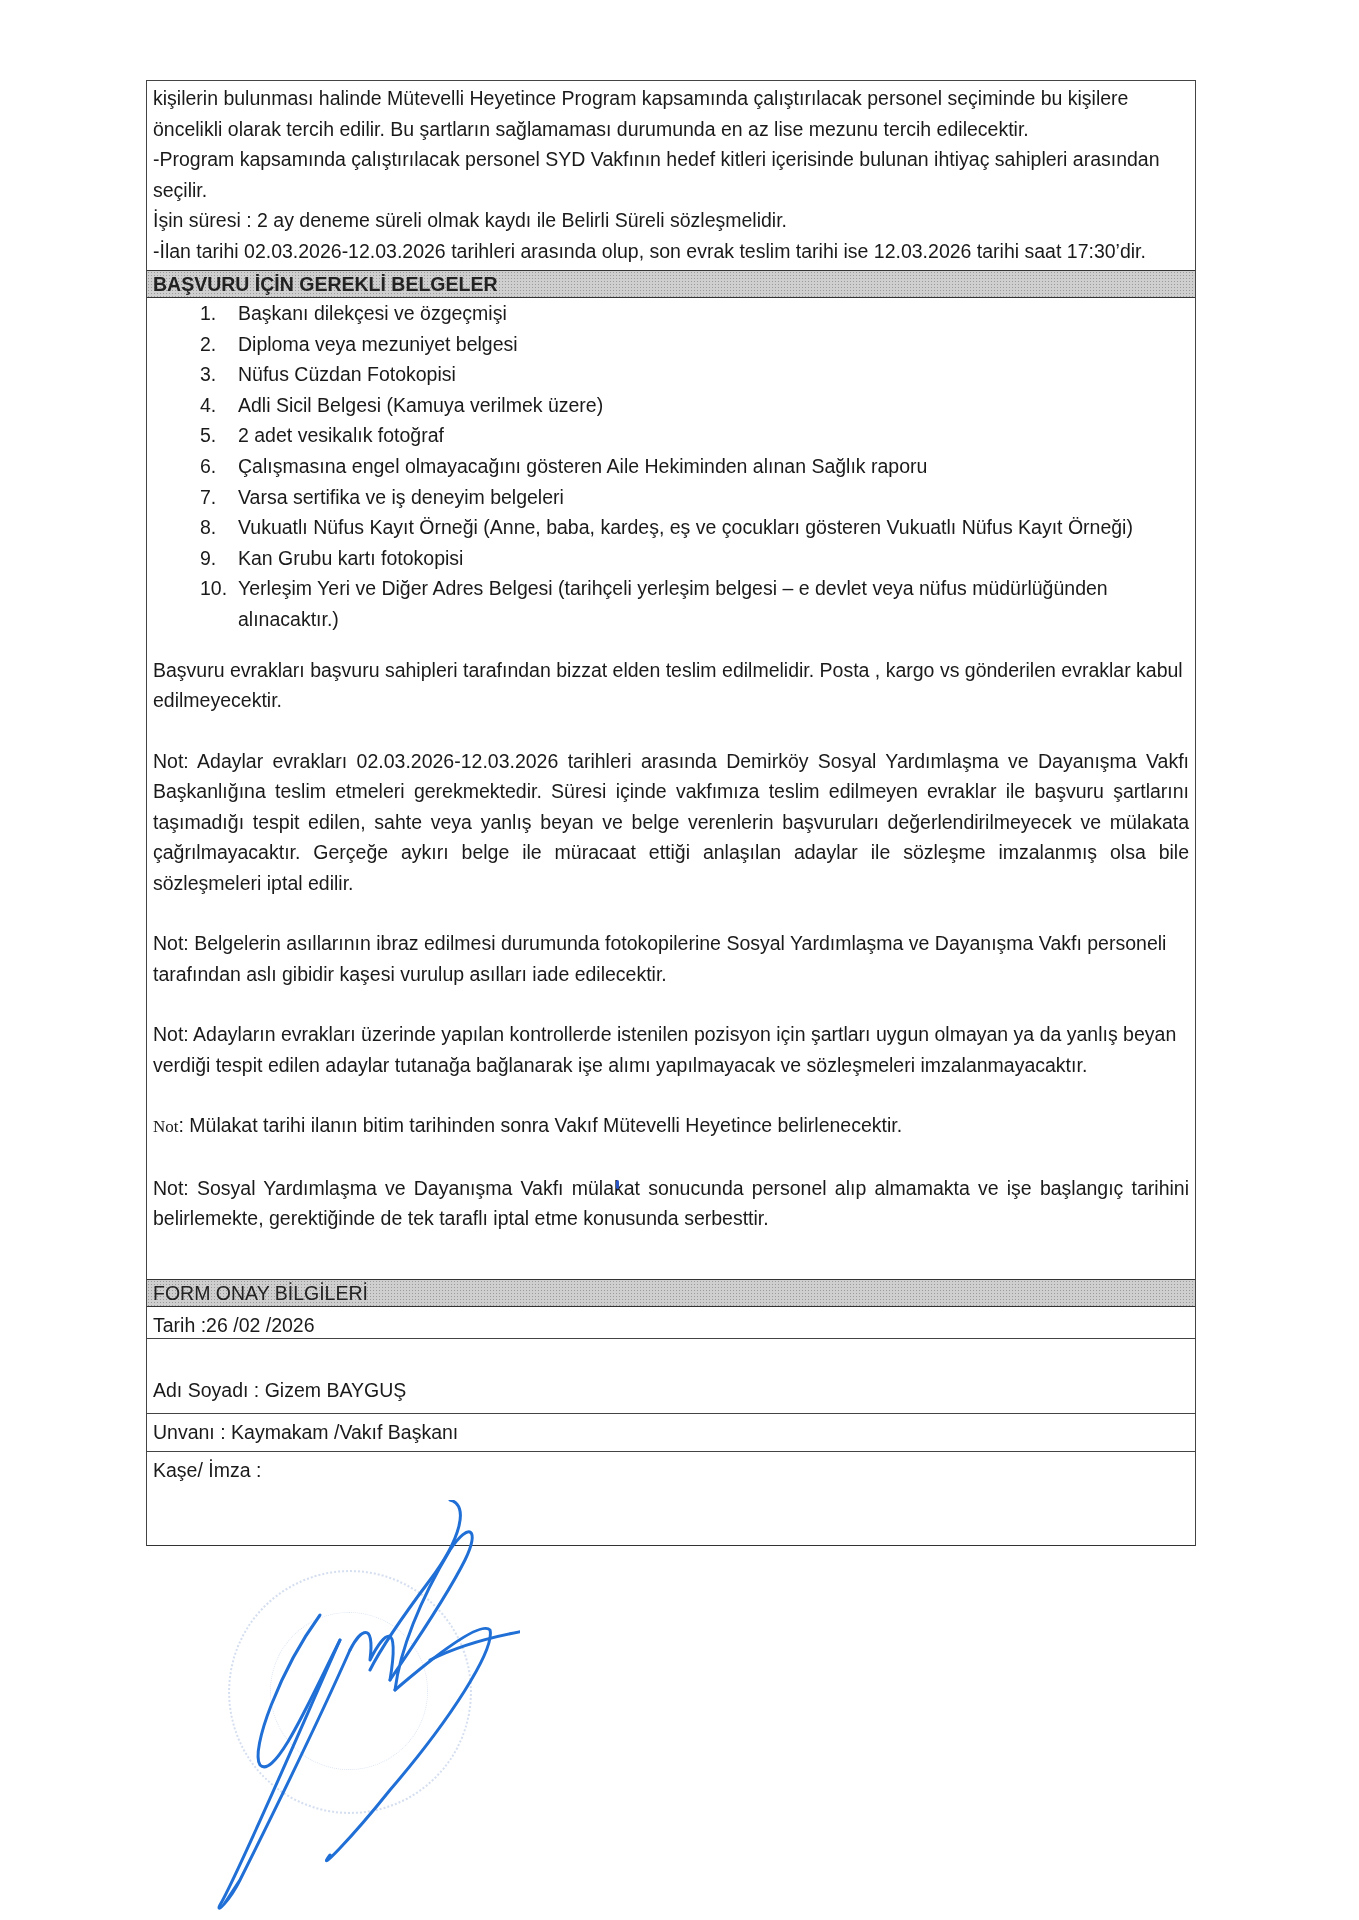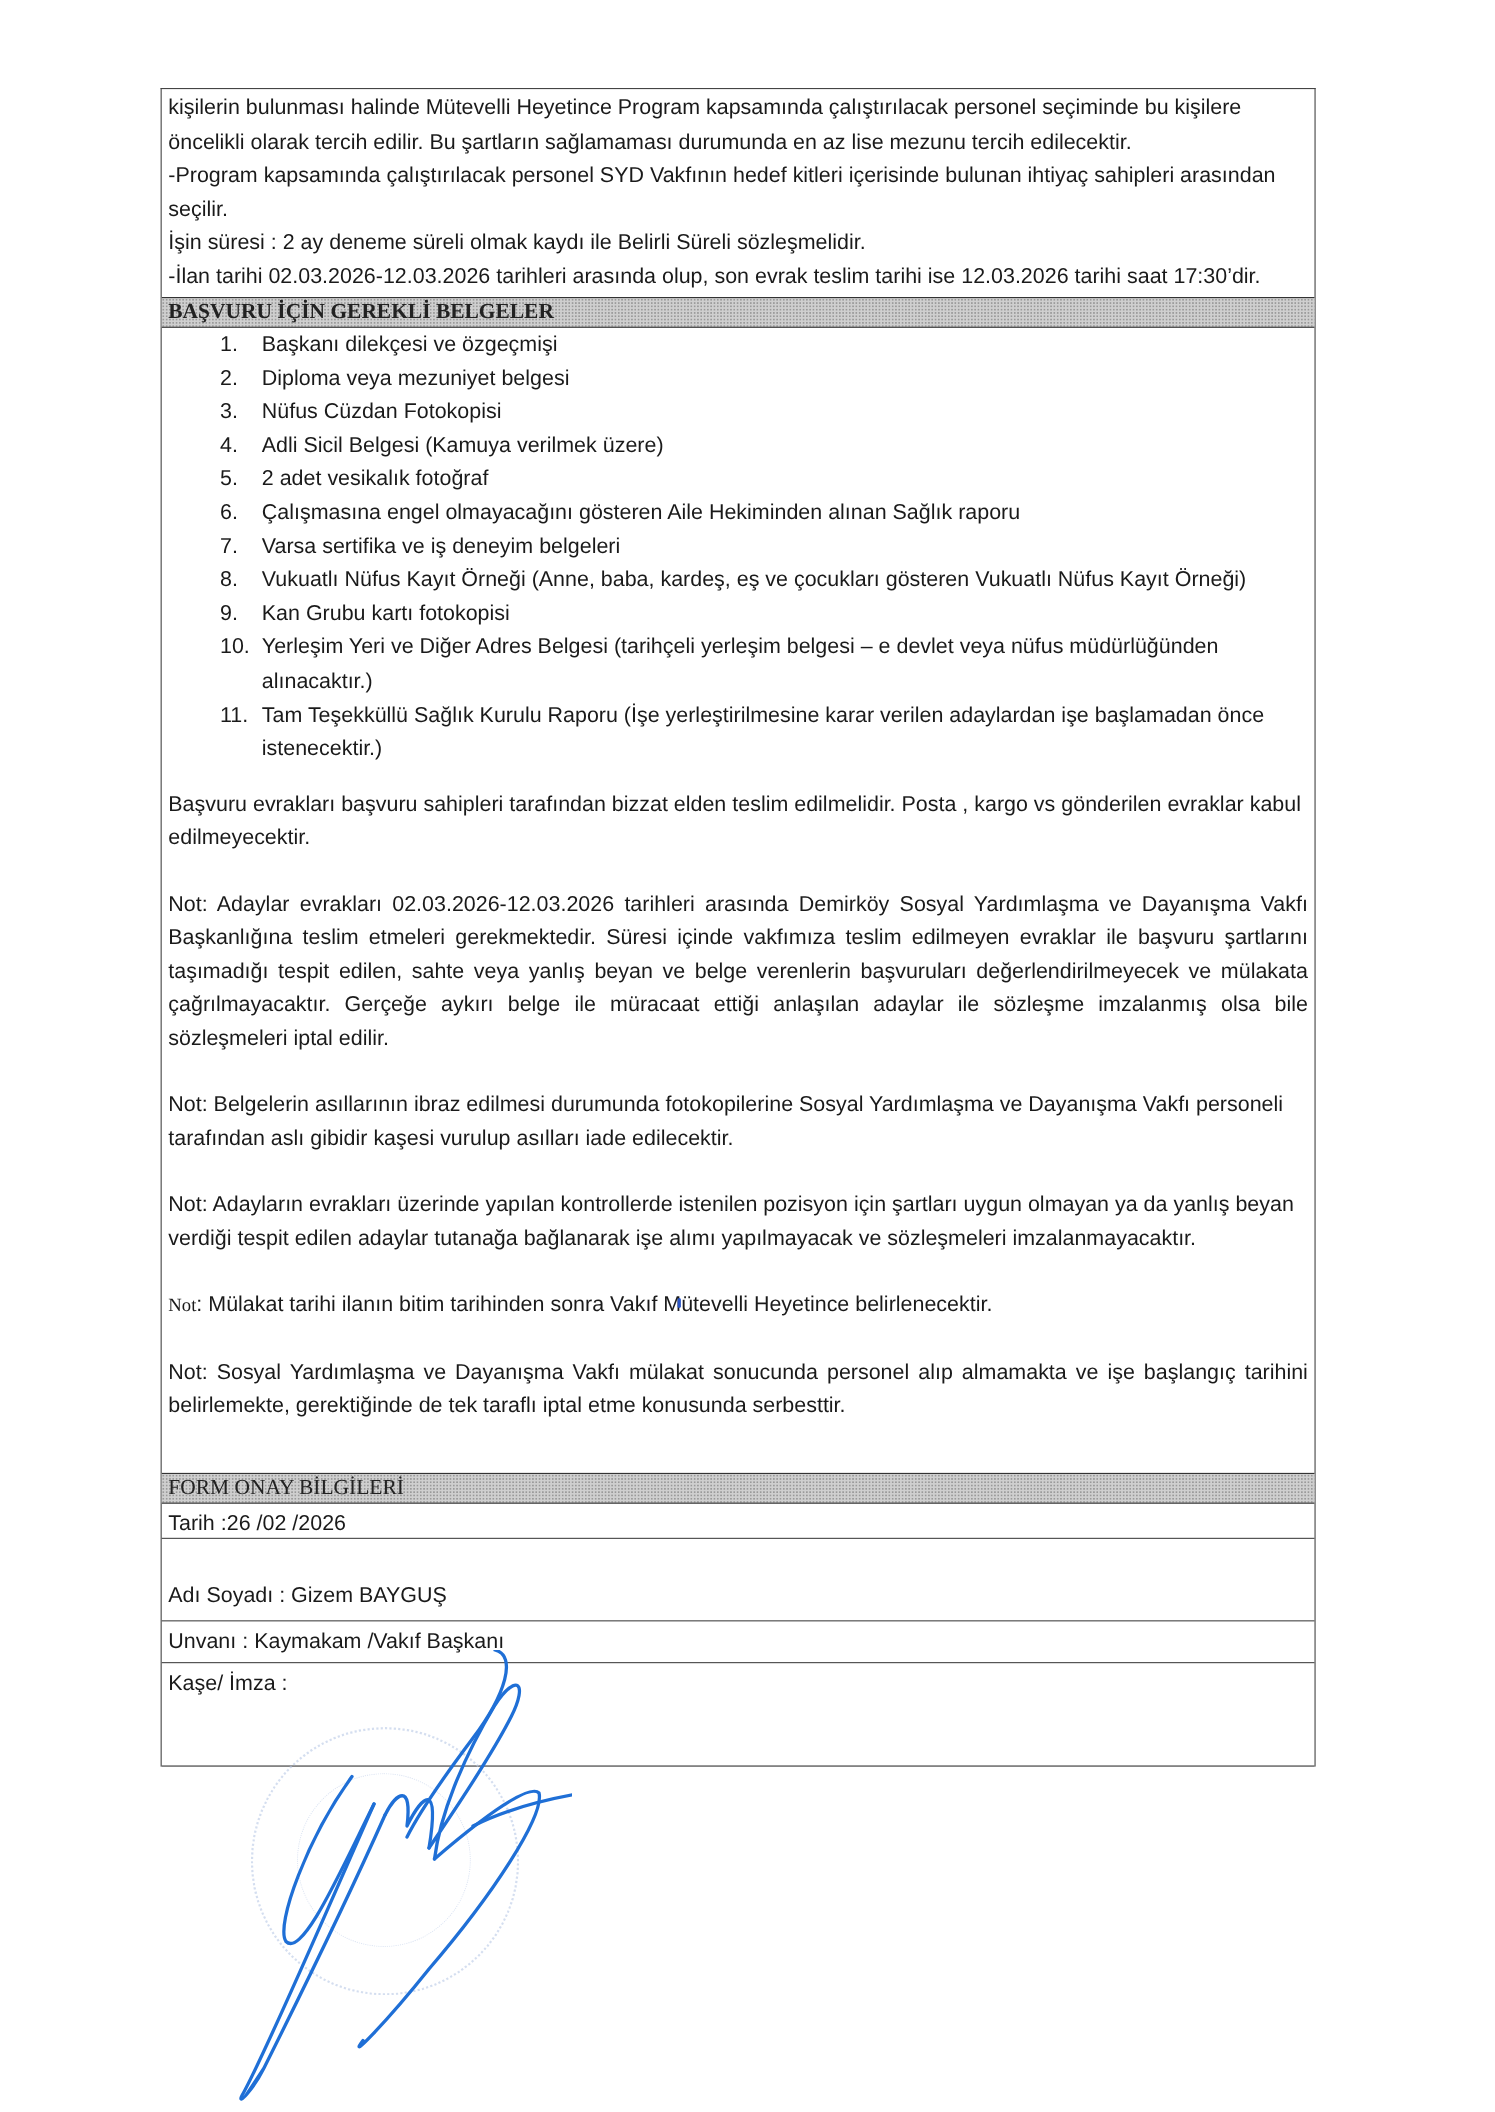--- a/index.html
+++ b/index.html
@@ -17,21 +17,20 @@
   .cell { padding: 2px 6px 4px 6px; font-size: 19.5px; line-height: 30.5px; }
   .intro p { margin: 0; }
   .section-header {
     background-color: #cfcfcf;
     background-image: radial-gradient(#9a9a9a 0.8px, transparent 1px);
     background-size: 3px 3px;
     border-top: 1.5px solid #333;
     border-bottom: 1.5px solid #333;
     font-size: 19.5px; line-height: 26px; padding: 0 6px;
     color: #222;
-    font-family: Liberation Serif, serif;
   }
   .section-header.bold { font-weight: bold; }
   ol.docs {
     list-style: none; margin: 0; padding: 0 0 0 47px;
   }
   ol.docs li { display: flex; font-size: 19.5px; line-height: 30.6px; }
   ol.docs li .num { width: 38px; flex: 0 0 38px; text-align: left; }
   ol.docs li .txt { flex: 1; padding-right: 10px; }
   .notes { padding: 20px 6px 30px 6px; }
   .notes p { margin: 0 0 30px 0; font-size: 19.5px; line-height: 30.5px; }
@@ -114,24 +113,20 @@
           <span class="txt">Vukuatlı Nüfus Kayıt Örneği (Anne, baba, kardeş, eş ve çocukları gösteren Vukuatlı Nüfus Kayıt Örneği)</span>
         </li>
       <li>
           <span class="num">9.</span>
           <span class="txt">Kan Grubu kartı fotokopisi</span>
         </li>
       <li>
           <span class="num">10.</span>
           <span class="txt">Yerleşim Yeri ve Diğer Adres Belgesi (tarihçeli yerleşim belgesi – e devlet veya nüfus müdürlüğünden alınacaktır.)</span>
         </li>
-      <li>
-          <span class="num">11.</span>
-          <span class="txt">Tam Teşekküllü Sağlık Kurulu Raporu (İşe yerleştirilmesine karar verilen adaylardan işe başlamadan önce istenecektir.)</span>
-        </li>
     </ol>
   </div>
 
   <div class="notes">
     <p>Başvuru evrakları başvuru sahipleri tarafından bizzat elden teslim edilmelidir. Posta , kargo vs gönderilen evraklar kabul edilmeyecektir.</p>
     <p class="justify">Not: Adaylar evrakları 02.03.2026-12.03.2026 tarihleri arasında Demirköy Sosyal Yardımlaşma ve Dayanışma Vakfı Başkanlığına teslim etmeleri gerekmektedir. Süresi içinde vakfımıza teslim edilmeyen evraklar ile başvuru şartlarını taşımadığı tespit edilen, sahte veya yanlış beyan ve belge verenlerin başvuruları değerlendirilmeyecek ve mülakata çağrılmayacaktır. Gerçeğe aykırı belge ile müracaat ettiği anlaşılan adaylar ile sözleşme imzalanmış olsa bile sözleşmeleri iptal edilir.</p>
     <p>Not: Belgelerin asıllarının ibraz edilmesi durumunda fotokopilerine Sosyal Yardımlaşma ve Dayanışma Vakfı personeli tarafından aslı gibidir kaşesi vurulup asılları iade edilecektir.</p>
     <p>Not: Adayların evrakları üzerinde yapılan kontrollerde istenilen pozisyon için şartları uygun olmayan ya da yanlış beyan verdiği tespit edilen adaylar tutanağa bağlanarak işe alımı yapılmayacak ve sözleşmeleri imzalanmayacaktır.</p>
     <p><span class="note-serif-prefix">Not</span><span>: Mülakat tarihi ilanın bitim tarihinden sonra Vakıf Mütevelli Heyetince belirlenecektir.</span></p>
     <p class="justify last">Not: Sosyal Yardımlaşma ve Dayanışma Vakfı mülakat sonucunda personel alıp almamakta ve işe başlangıç tarihini belirlemekte, gerektiğinde de tek taraflı iptal etme konusunda serbesttir.</p>

